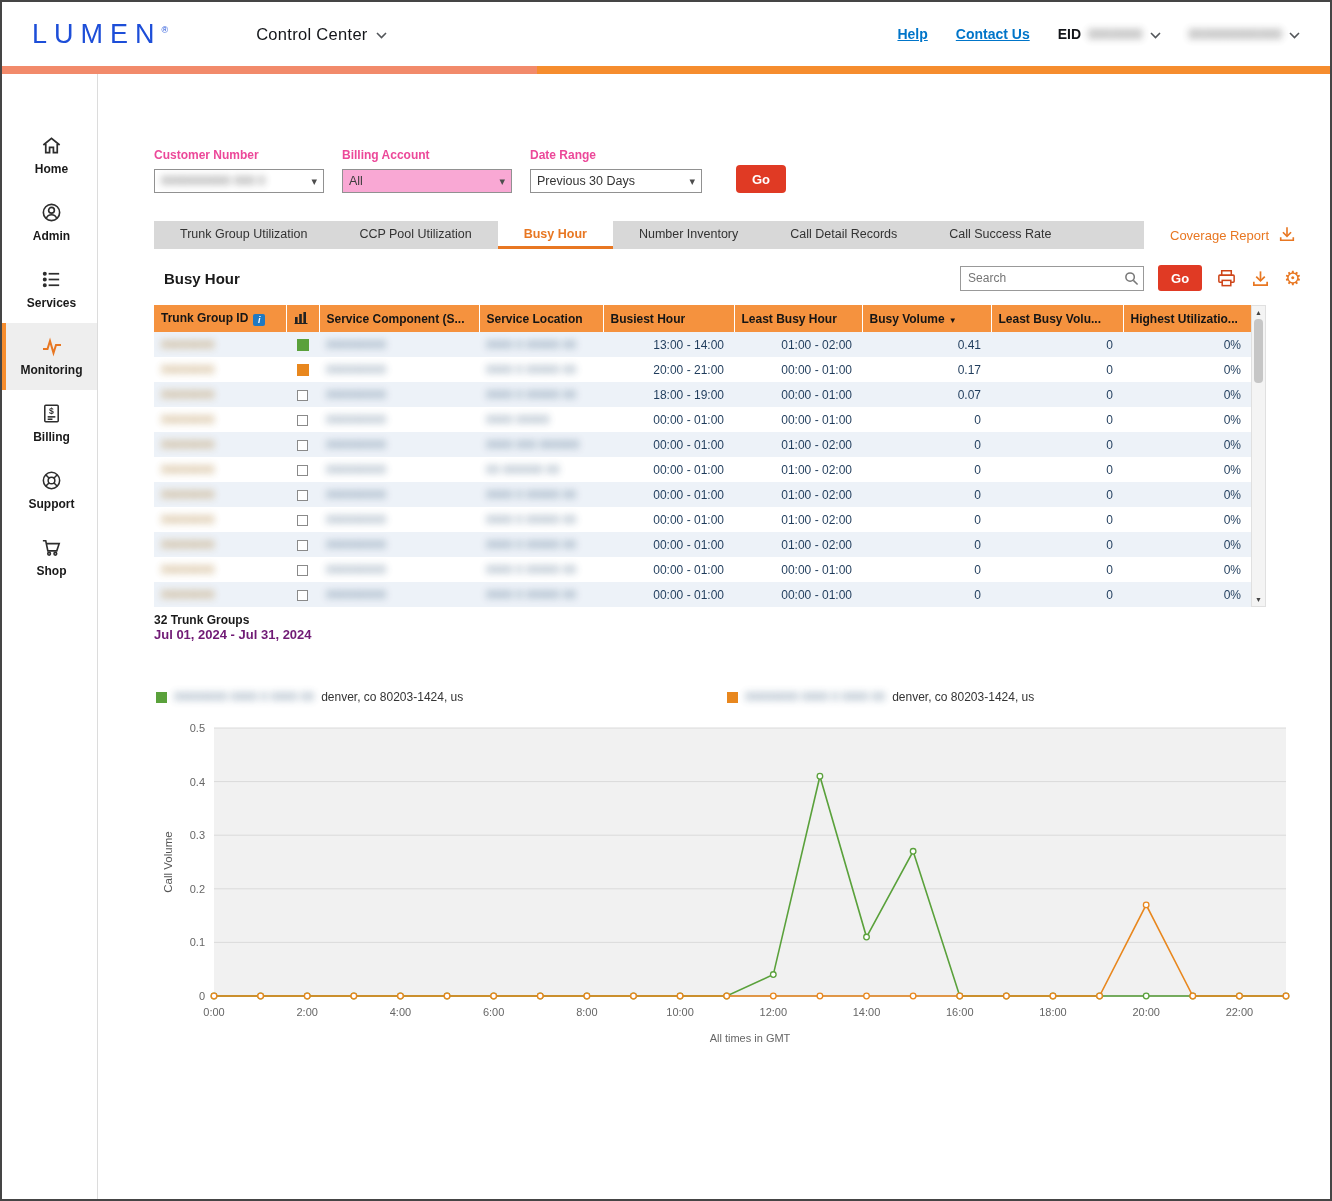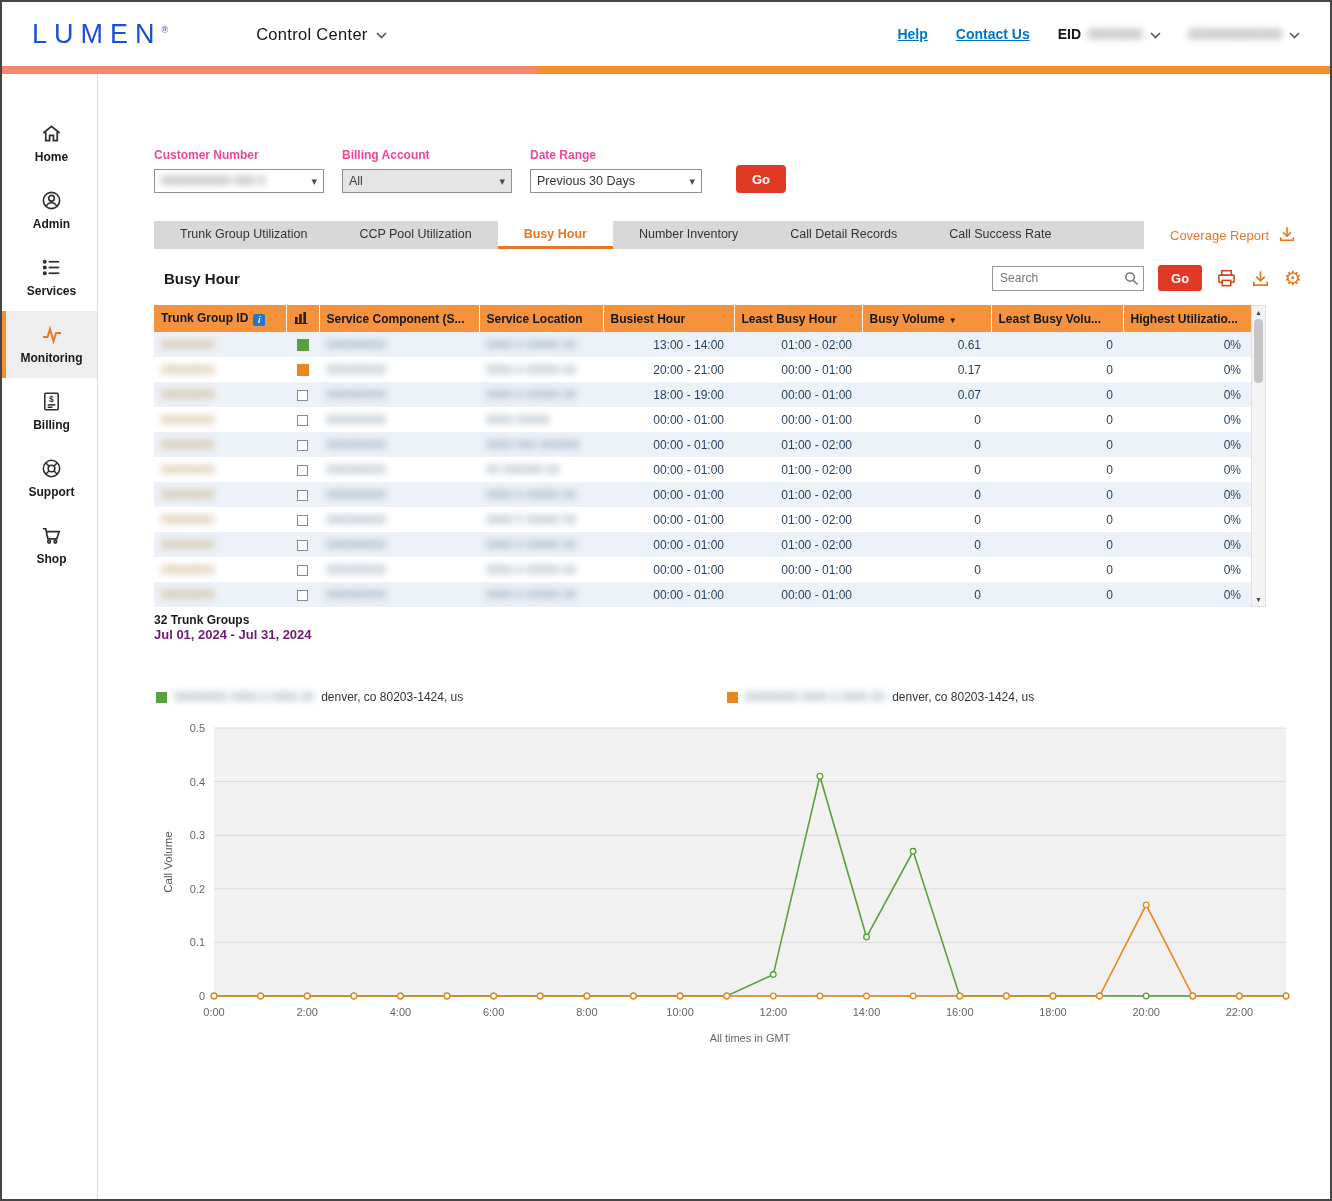--- a/index.html
+++ b/index.html
@@ -20,59 +20,59 @@
   .redact.dark { color:#4a4a4a; }
   .redact.gold { color:#a9792f; }
   .redact.blue { color:#56738f; }
 
   .accent-bar { height:8px; display:flex; }
   .accent-left { width:535px; background:#f28a6b; }
   .accent-right { flex:1; background:#f68d2e; }
 
   
   .layout { display:flex; height:1125px; }
-  .sidebar { width:96px; border-right:1px solid #dcdcdc; padding-top:36px; flex-shrink:0; }
+  .sidebar { width:96px; border-right:1px solid #dcdcdc; padding-top:48px; flex-shrink:0; }
   .side-item { display:flex; flex-direction:column; align-items:center; gap:5px; padding:11px 0 13px; border-left:4px solid transparent; cursor:pointer; }
   .side-item.active { background:#eeeeee; border-left-color:#f68d2e; }
   .side-item .lbl { font-size:12px; font-weight:bold; color:#1a1a1a; }
   .side-ic { width:24px; height:24px; display:flex; align-items:center; justify-content:center; }
 
   main { flex:1; padding:0 28px 0 38px; position:relative; }
 
   .title-row { margin-top:62px; display:flex; align-items:center; gap:11px; }
   h1 { margin:0; font-size:24px; font-weight:bold; color:#101820; letter-spacing:.2px; }
   .help-ic { width:19px; height:19px; border:2px solid #e87722; border-radius:50%; color:#e87722; font-weight:bold; font-size:12px; display:flex; align-items:center; justify-content:center; cursor:pointer; }
 
   .content { margin-left:18px; }
 
   
   .filters { margin-top:74px; display:flex; align-items:flex-end; gap:18px; }
   .filter { display:flex; flex-direction:column; gap:7px; }
   .filter label { font-size:12px; font-weight:bold; color:#ec4899; }
   .select,.inputbox { height:24px; border:1px solid #919191; background:#fff; display:flex; align-items:center; padding:0 6px; font-size:12.5px; color:#333; cursor:pointer; }
   .select .val,.inputbox .val { flex:1; white-space:nowrap; overflow:hidden; }
   .select .car { color:#4d4d4d; font-size:11px; margin-left:4px; }
-  .select.disabled { background:#e5e5e5; color:#3c3c3c; }
+  .select.disabled { background:#f9a8d4; color:#3c3c3c; }
   .w170 { width:170px; } .w172 { width:172px; } .w155 { width:155px; }
   .go-btn { background:#e03a24; color:#fff; border:none; border-radius:4px; font-weight:bold; font-size:13px; width:50px; height:28px; cursor:pointer; margin-left:16px; }
   .go-btn.small { width:44px; height:26px; margin-left:0; border-radius:3px; }
 
   
   .tabs-row { margin-top:28px; display:flex; height:28px; }
   .tabs { background:#d8d8d8; display:flex; flex:1; }
   .tab { padding:0 26px; font-size:12.5px; color:#333; display:flex; align-items:center; border-bottom:3px solid transparent; cursor:pointer; white-space:nowrap; }
   .tab.active { background:#fff; color:#e87722; font-weight:bold; border-bottom-color:#e87722; }
   .coverage { background:#fff; display:flex; align-items:center; gap:9px; padding:0 6px 0 26px; color:#e87722; font-size:13px; cursor:pointer; white-space:nowrap; }
 
   
   .section-bar { margin-top:16px; display:flex; align-items:center; }
   .section-title { font-size:15px; font-weight:bold; color:#1a1a1a; margin-left:10px; }
   .section-tools { margin-left:auto; display:flex; align-items:center; gap:14px; }
   .searchbox { position:relative; }
-  .searchbox input { width:152px; height:25px; border:1px solid #999; padding:0 24px 0 7px; font-size:12px; font-family:inherit; color:#333; outline:none; }
+  .searchbox input { width:184px; height:25px; border:1px solid #999; padding:0 24px 0 7px; font-size:12px; font-family:inherit; color:#333; outline:none; }
   .searchbox .mag { position:absolute; right:5px; top:5px; }
   .tool { cursor:pointer; display:flex; align-items:center; }
   .tool.gear { font-size:20px; color:#e87722; line-height:1; font-family:"DejaVu Sans", sans-serif; }
 
   
   .table-wrap { margin-top:14px; display:flex; width:1112px; }
   table { border-collapse:collapse; table-layout:fixed; width:1097px; font-size:12px; }
   col.c0{width:132px} col.c1{width:33px} col.c2{width:160px} col.c3{width:124px} col.c4{width:131px} col.c5{width:128px} col.c6{width:129px} col.c7{width:132px} col.c8{width:128px}
   thead th { background:#f5923e; color:#151515; font-weight:bold; height:27px; text-align:left; padding:0 7px; border-right:1px solid #fff; font-size:12px; white-space:nowrap; overflow:hidden; cursor:pointer; }
   thead th:last-child { border-right:none; }
@@ -324,21 +324,21 @@
                 </tr>
               </thead>
             <tbody id="tbody">
                 <tr>
                   <td><span class="redact gold">00000000</span></td>
                   <td class="cmark"><span class="cb filled" style="background:#5aa13b"></span></td>
                   <td><span class="redact blue">000000000</span></td>
                   <td><span class="redact blue">0000 0 00000 00</span></td>
                   <td class="rnum">13:00 - 14:00</td>
                   <td class="rnum">01:00 - 02:00</td>
-                  <td class="rnum">0.61</td>
+                  <td class="rnum">0.41</td>
                   <td class="rnum">0</td>
                   <td class="rnum">0%</td>
                 </tr>
                 <tr>
                   <td><span class="redact gold">00000000</span></td>
                   <td class="cmark"><span class="cb filled" style="background:#e8871e"></span></td>
                   <td><span class="redact blue">000000000</span></td>
                   <td><span class="redact blue">0000 0 00000 00</span></td>
                   <td class="rnum">20:00 - 21:00</td>
                   <td class="rnum">00:00 - 01:00</td>

